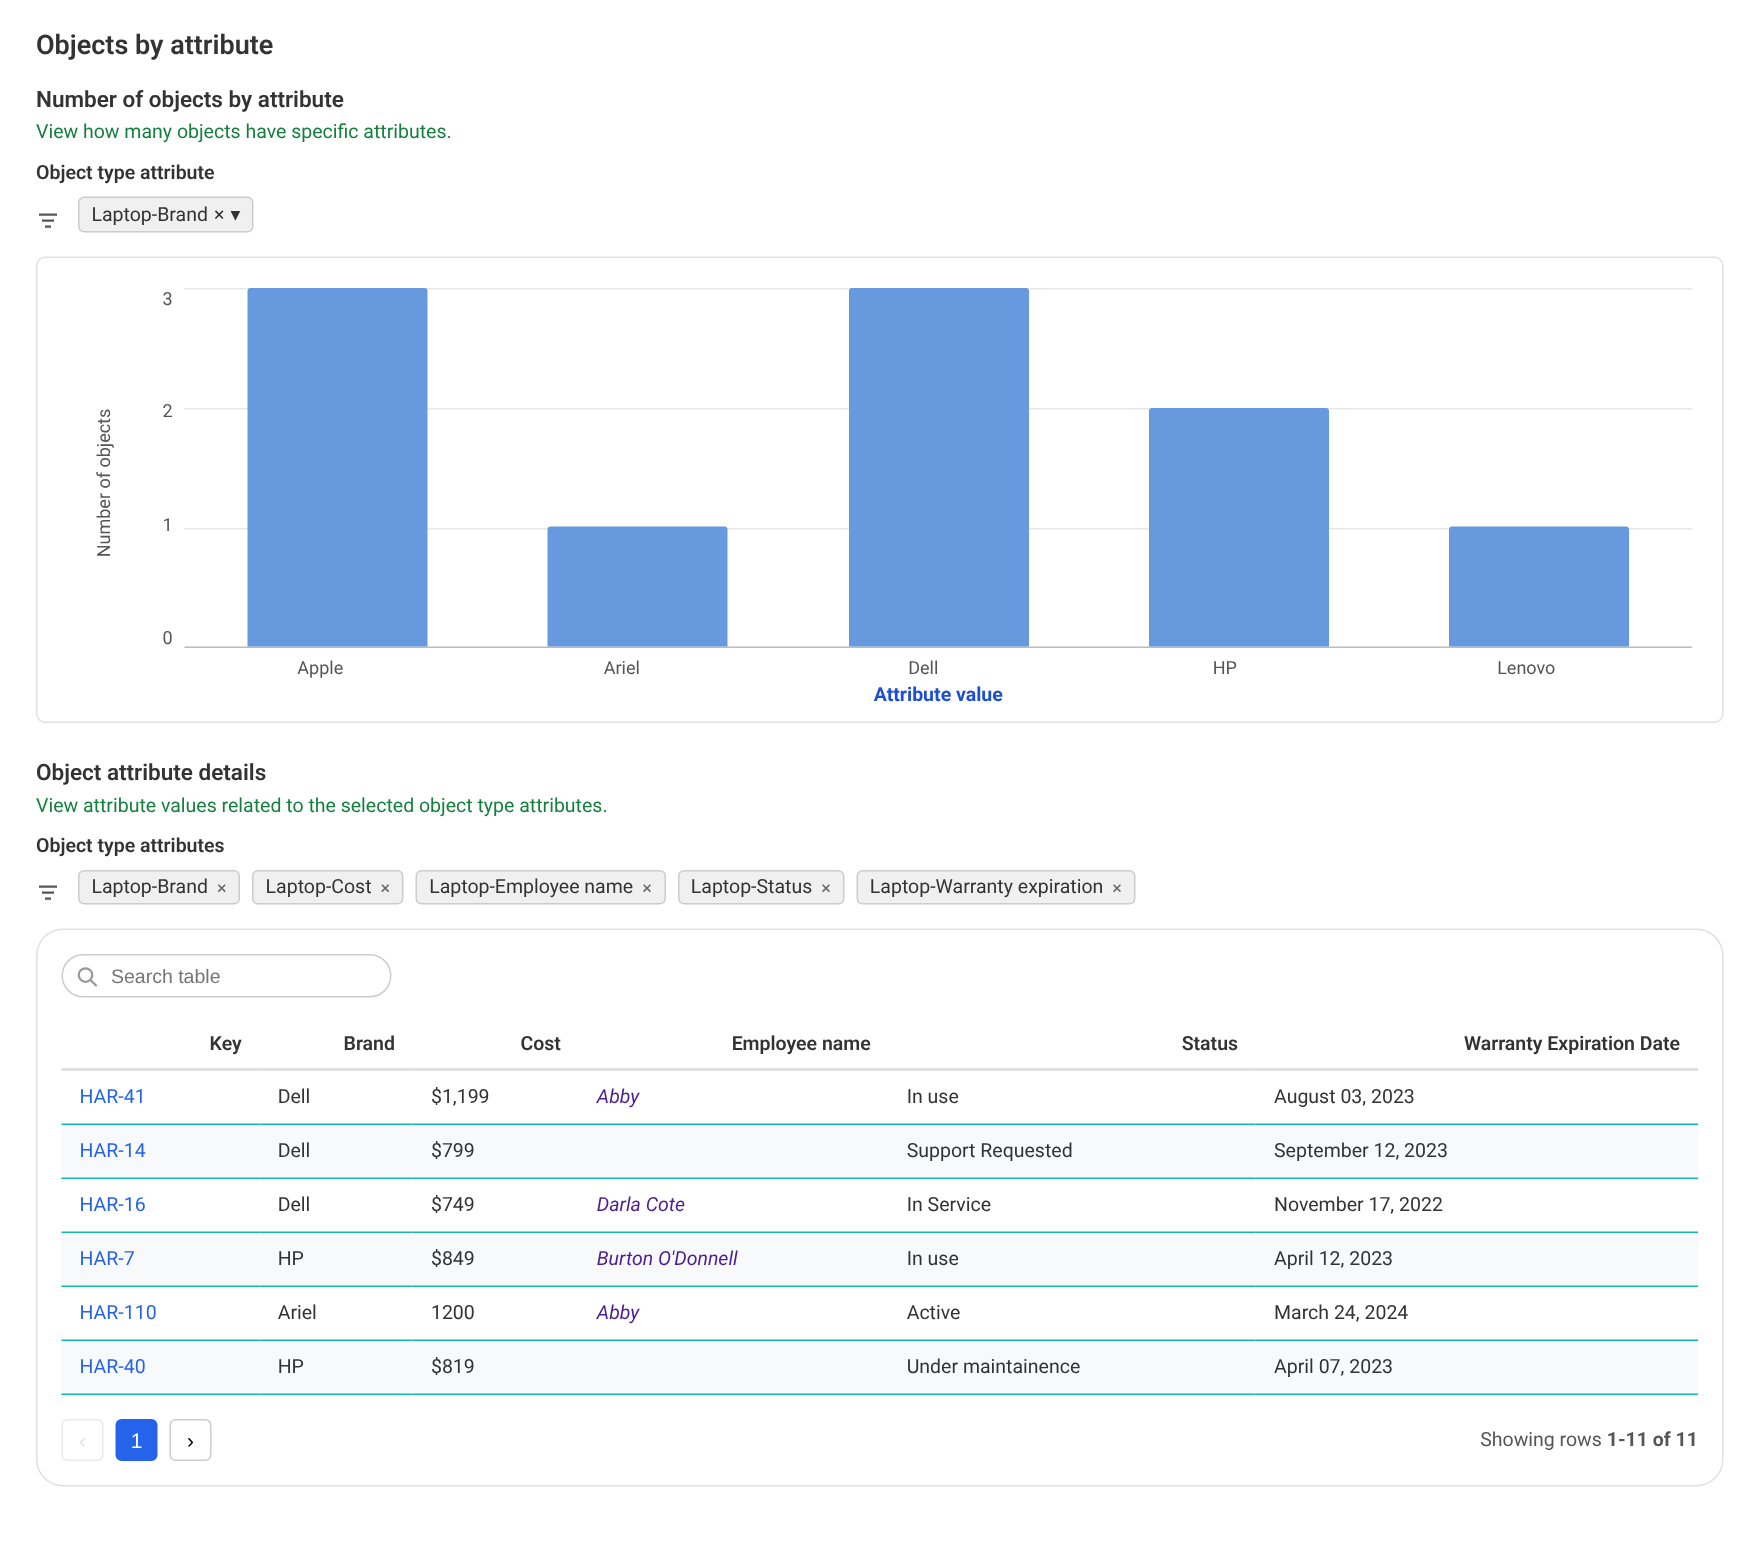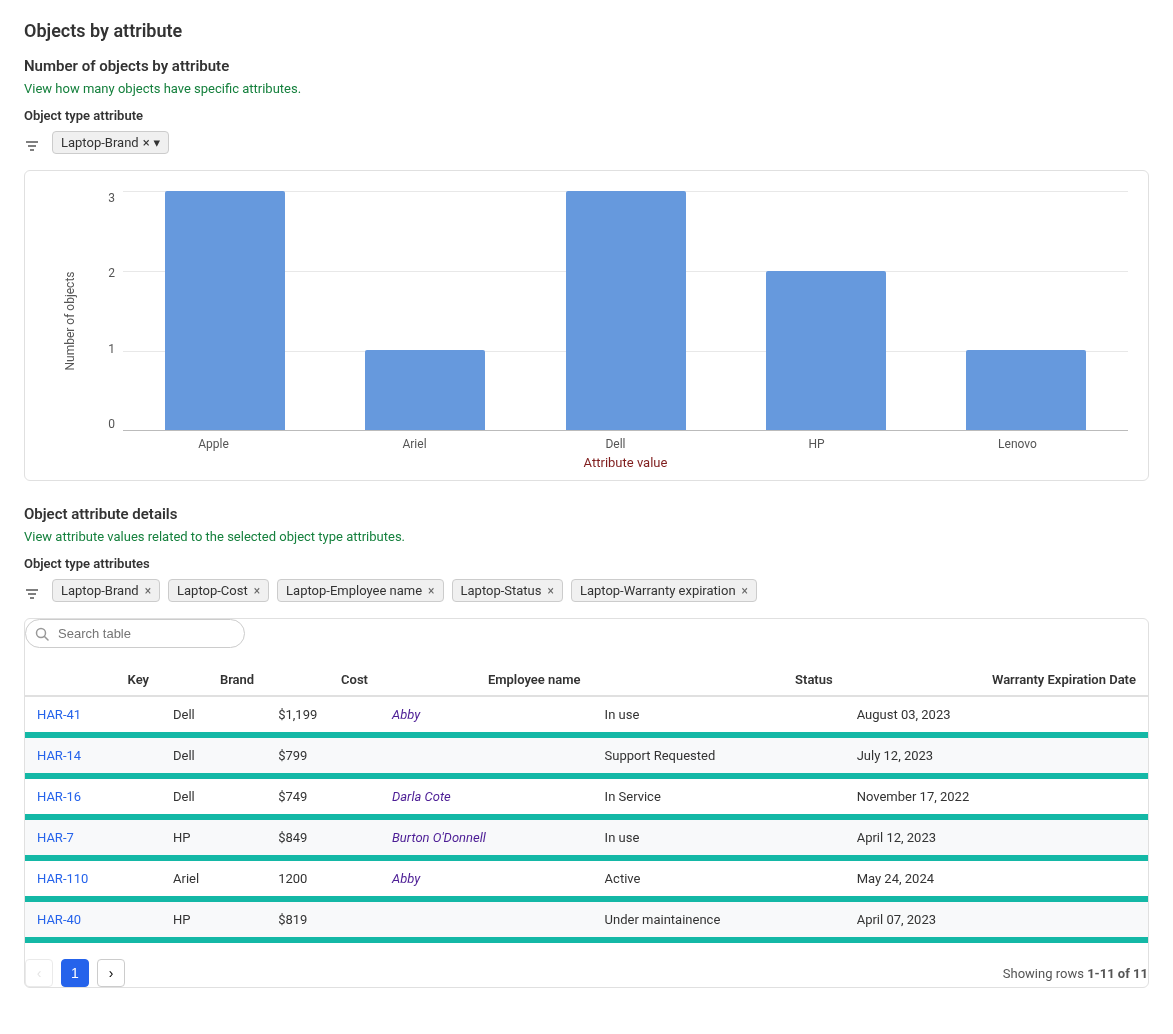--- a/index.html
+++ b/index.html
@@ -16,31 +16,31 @@
     .chip { display: inline-flex; align-items: center; gap: 4px; background: #f0f0f0; border: 1px solid #ccc; border-radius: 4px; padding: 3px 8px; font-size: 13px; cursor: default; }
     .chip .x { cursor: pointer; color: #666; font-size: 12px; margin-left: 2px; }
     .chip-dropdown { display: inline-flex; align-items: center; background: #f0f0f0; border: 1px solid #ccc; border-radius: 4px; padding: 3px 8px; font-size: 13px; cursor: pointer; gap: 4px; }
 
     
     .chart-container { border: 1px solid #e0e0e0; border-radius: 6px; padding: 20px 20px 10px 20px; margin: 16px 0 24px 0; }
     .bar-group { display: flex; flex-direction: column; align-items: center; flex: 1; height: 100%; justify-content: flex-end; }
     .bar { width: 100%; max-width: 120px; background: #6699dd; border-radius: 2px 2px 0 0; }
     .x-labels { display: flex; justify-content: center; padding: 6px 20px 0 20px; gap: 20px; }
     .x-label { flex: 1; text-align: center; font-size: 12px; color: #555; }
-    .x-axis-title { text-align: center; font-size: 13px; font-weight: 400; margin-top: 4px; color: #7f1d1d; }
-
-    
-    .table-outer { border: 1px solid #e0e0e0; border-radius: 6px; margin-top: 16px; }
+    .x-axis-title { text-align: center; font-size: 13px; font-weight: 700; margin-top: 4px; color: #1d4ed8; }
+
+    
+    .table-outer { border: 1px solid #e0e0e0; border-radius: 18px; padding: 16px; margin-top: 16px; }
     .search-wrap { position: relative; display: inline-flex; align-items: center; margin-bottom: 16px; }
     .search-wrap svg { position: absolute; left: 10px; color: #999; }
     .search-input { padding: 6px 12px 6px 32px; border: 1px solid #ccc; border-radius: 20px; font-size: 13px; width: 220px; outline: none; }
 
     table { width: 100%; border-collapse: collapse; }
     thead th { text-align: right; font-size: 13px; font-weight: 600; color: #333; padding: 8px 12px; border-bottom: 2px solid #e0e0e0; }
-    tbody tr { border-bottom: 6px solid #14b8a6; }
+    tbody tr { border-bottom: 1px solid #14b8a6; }
     tbody tr:nth-child(even) { background: #f8f9fa; }
     tbody td { padding: 10px 12px; font-size: 13px; }
     .key-link { color: #2563eb; text-decoration: none; cursor: pointer; }
     .employee-link { color: #4c1d95; text-decoration: none; cursor: pointer; font-style: italic; }
 
     
     .pagination { display: flex; align-items: center; justify-content: space-between; margin-top: 16px; }
     .page-controls { display: flex; align-items: center; gap: 8px; }
     .page-btn { width: 28px; height: 28px; border: 1px solid #ccc; border-radius: 4px; background: #fff; cursor: pointer; display: flex; align-items: center; justify-content: center; font-size: 14px; }
     .page-btn.active { background: #2563eb; color: #fff; border-color: #2563eb; }
@@ -198,21 +198,21 @@
           <td><a class="employee-link">Abby</a></td>
           <td>In use</td>
           <td>August 03, 2023</td>
         </tr>
         <tr>
           <td><a class="key-link">HAR-14</a></td>
           <td>Dell</td>
           <td>$799</td>
           <td></td>
           <td>Support Requested</td>
-          <td>July 12, 2023</td>
+          <td>September 12, 2023</td>
         </tr>
         <tr>
           <td><a class="key-link">HAR-16</a></td>
           <td>Dell</td>
           <td>$749</td>
           <td><a class="employee-link">Darla Cote</a></td>
           <td>In Service</td>
           <td>November 17, 2022</td>
         </tr>
         <tr>
@@ -222,21 +222,21 @@
           <td><a class="employee-link">Burton O'Donnell</a></td>
           <td>In use</td>
           <td>April 12, 2023</td>
         </tr>
         <tr>
           <td><a class="key-link">HAR-110</a></td>
           <td>Ariel</td>
           <td>1200</td>
           <td><a class="employee-link">Abby</a></td>
           <td>Active</td>
-          <td>May 24, 2024</td>
+          <td>March 24, 2024</td>
         </tr>
         <tr>
           <td><a class="key-link">HAR-40</a></td>
           <td>HP</td>
           <td>$819</td>
           <td></td>
           <td>Under maintainence</td>
           <td>April 07, 2023</td>
         </tr>
       </tbody>

